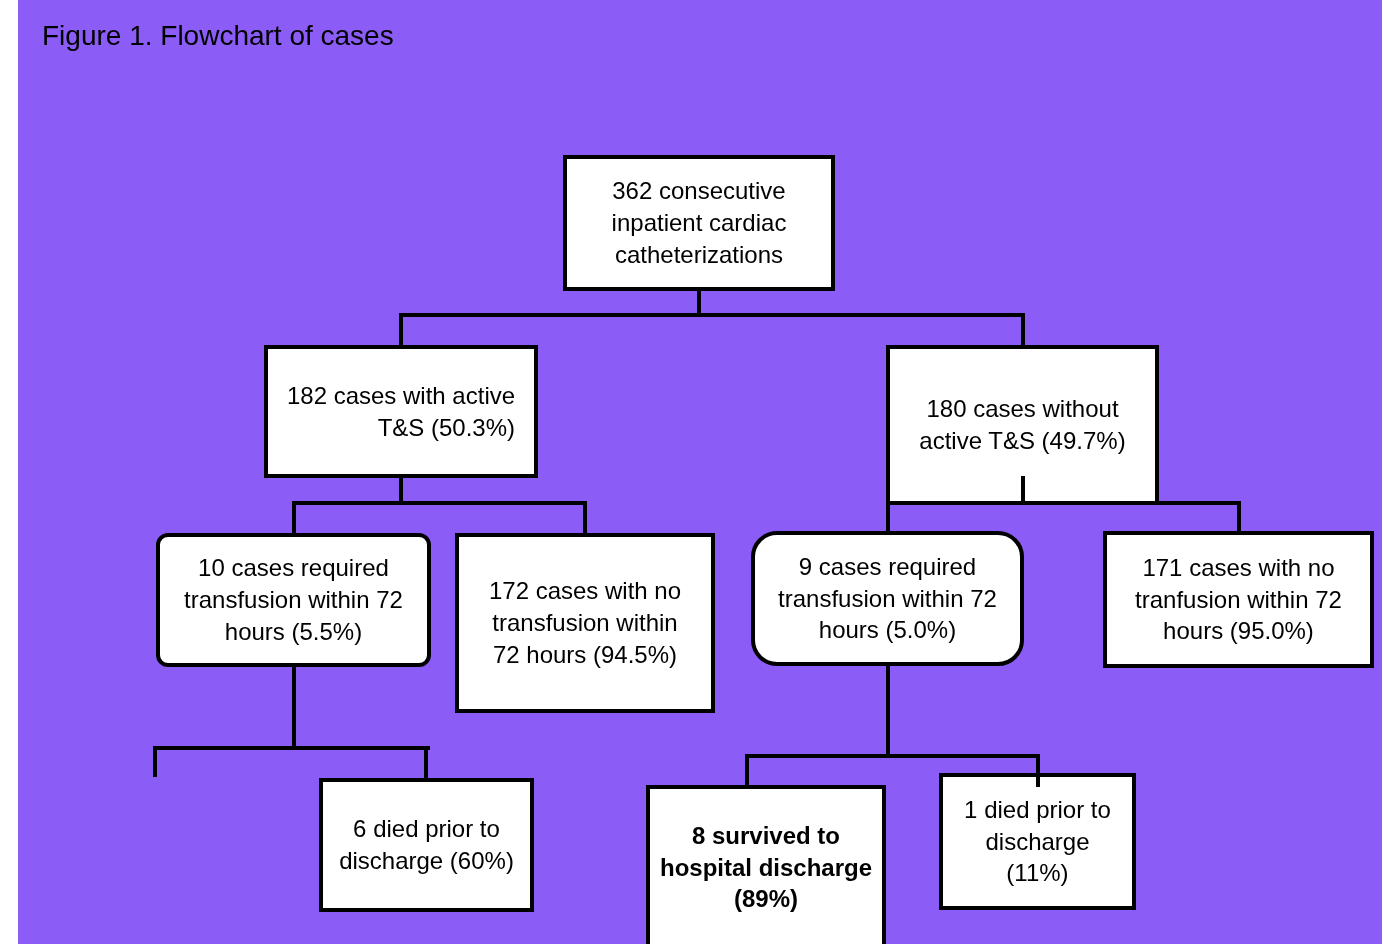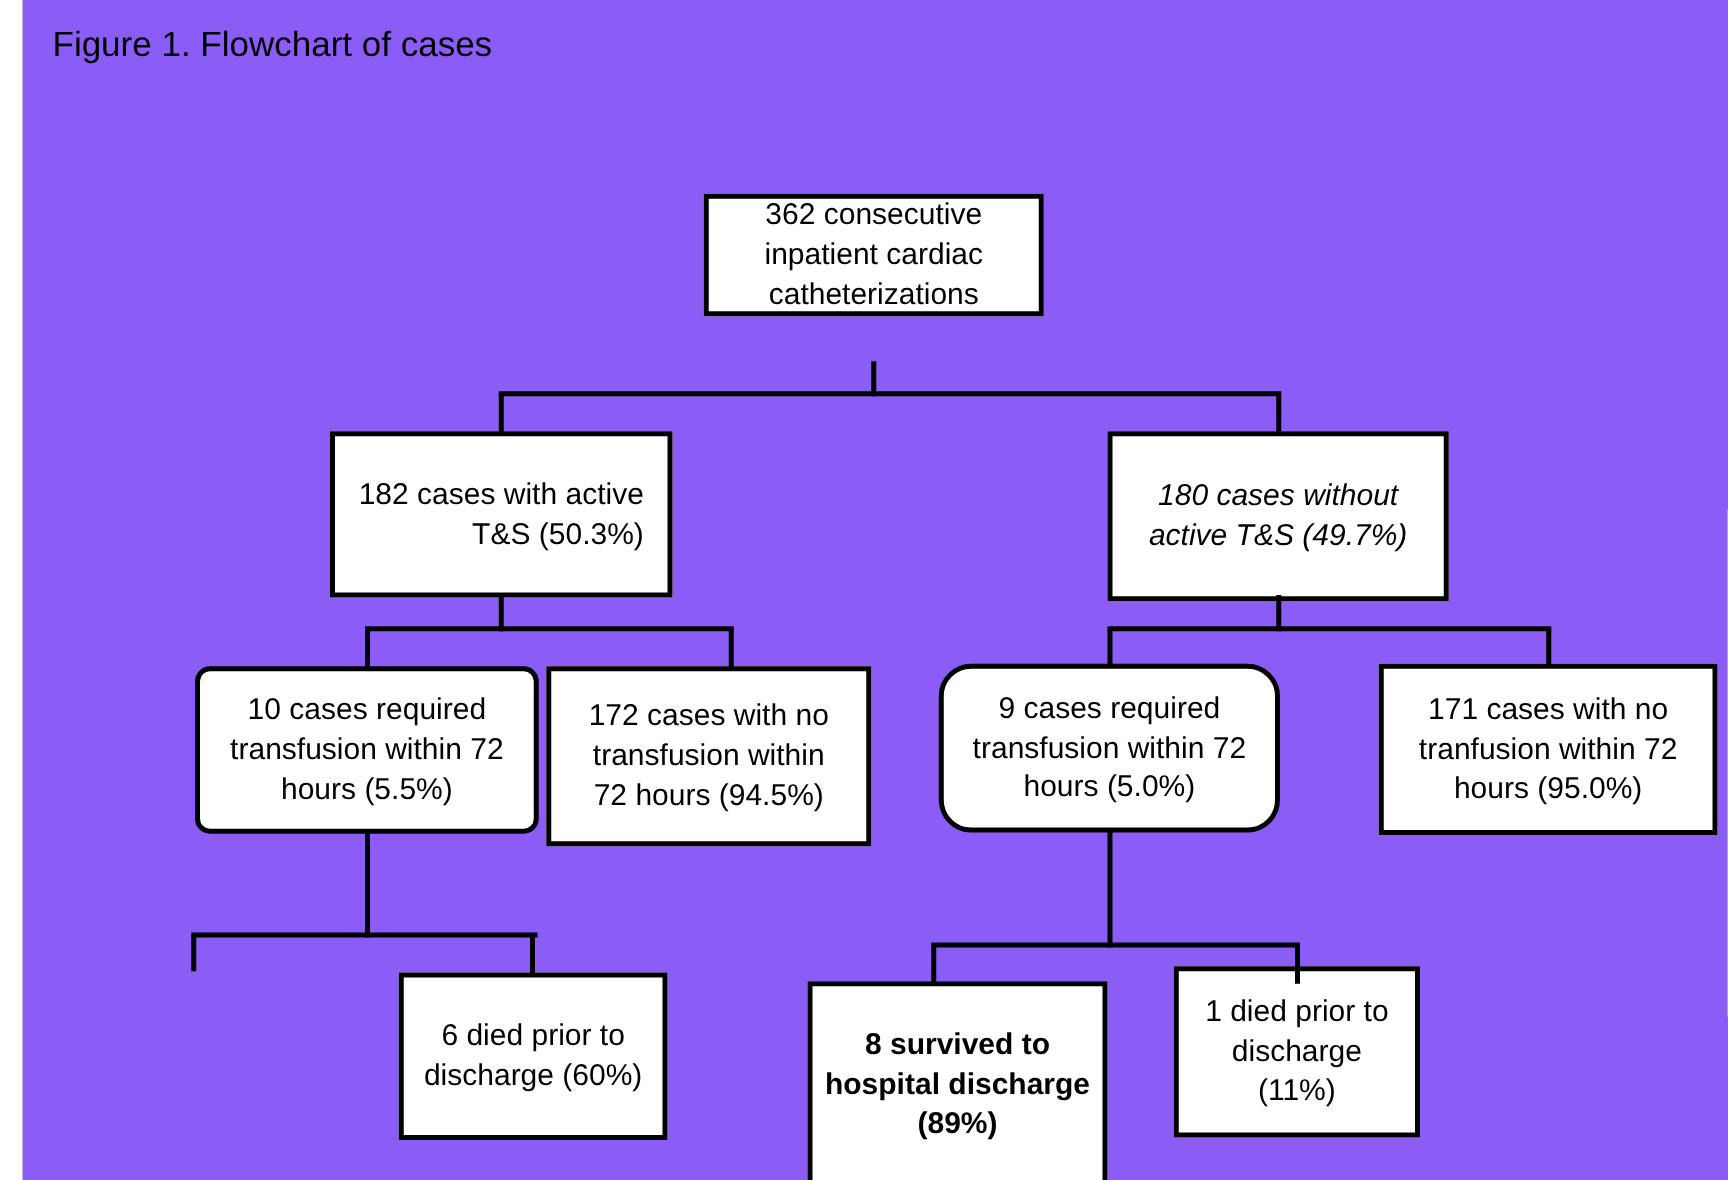--- a/index.html
+++ b/index.html
@@ -44,25 +44,25 @@
     position: absolute;
     width: 4px;
     background: #000000;
   }
   .h {
     position: absolute;
     height: 4px;
     background: #000000;
   }
   
-  #bRoot { left: 545px; top: 155px; width: 272px; height: 98px; }
+  #bRoot { left: 545px; top: 155px; width: 272px; height: 136px; }
   #bL2a  { left: 246px; top: 345px; width: 274px; height: 133px; text-align: right; }
-  #bL2b  { left: 868px; top: 345px; width: 273px; height: 136px; font-style: italic; }
+  #bL2b  { left: 868px; top: 345px; width: 273px; height: 160px; }
   #bL3a  { left: 138px; top: 533px; width: 275px; height: 134px; border-radius: 12px; }
-  #bL3b  { left: 419px; top: 533px; width: 260px; height: 144px; }
+  #bL3b  { left: 437px; top: 533px; width: 260px; height: 180px; }
   #bL3c  { left: 733px; top: 531px; width: 273px; height: 135px; border-radius: 26px; }
   #bL3d  { left: 1085px; top: 531px; width: 271px; height: 137px; }
   #bL4a  { left: 30px;  top: 775px; width: 213px; height: 137px; }
   #bL4b  { left: 301px; top: 778px; width: 215px; height: 134px; }
   #bL4c  { left: 628px; top: 785px; width: 240px; height: 165px; font-weight: bold; }
   #bL4d  { left: 921px; top: 773px; width: 197px; height: 137px; }
   
   #cA1 { left: 679px;  top: 289px; height: 28px; }
   #cA2 { left: 381px;  top: 313px; width: 626px; }
   #cA3 { left: 381px;  top: 315px; height: 32px; }

